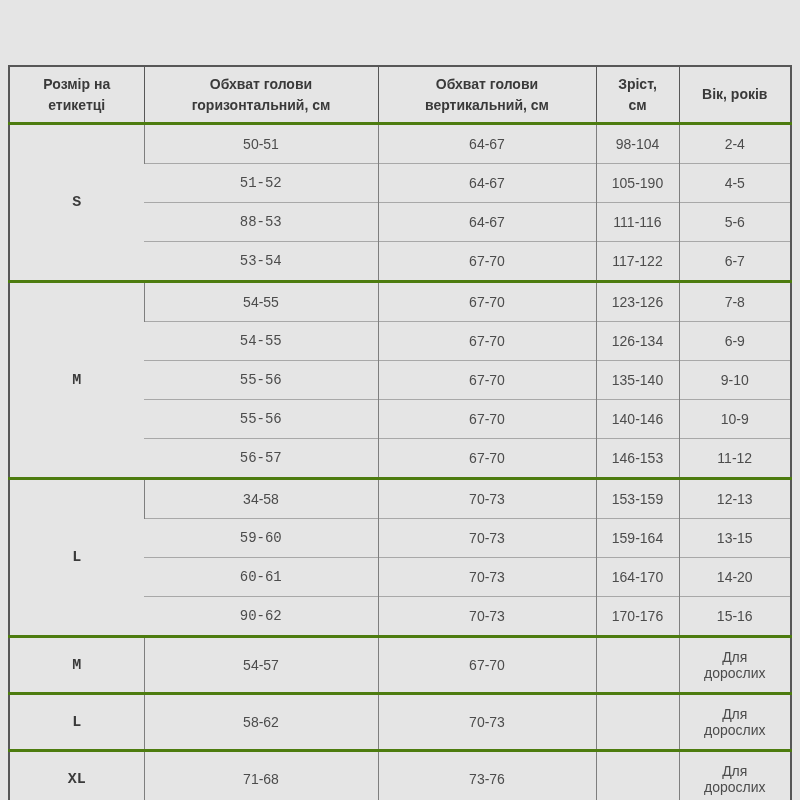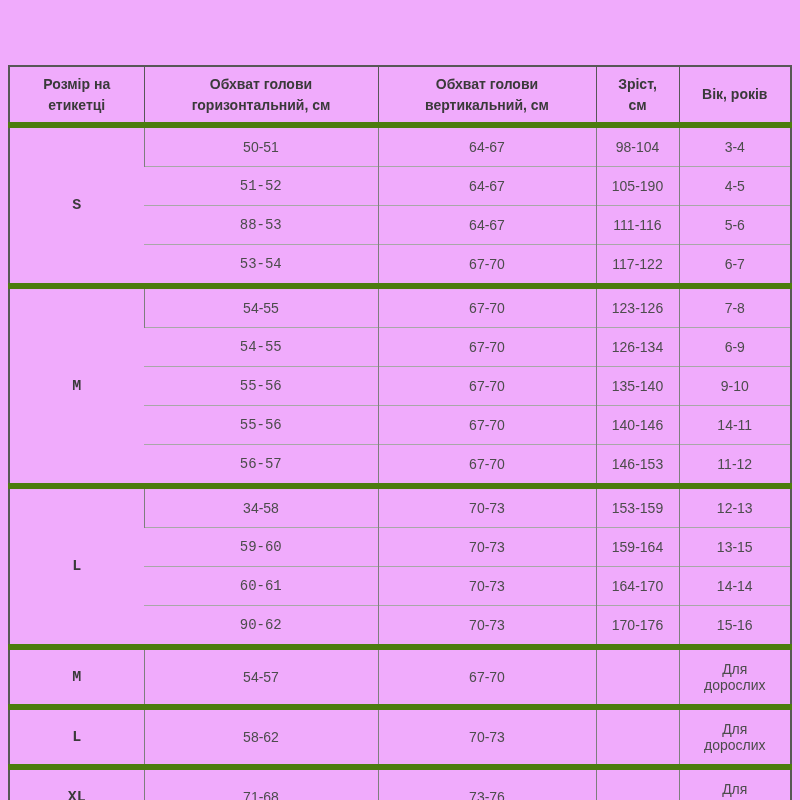--- a/index.html
+++ b/index.html
@@ -4,21 +4,21 @@
 <style>
   html, body {
     margin: 0;
     padding: 0;
     background: #ffffff;
     font-family: "Liberation Sans", sans-serif;
   }
   .page {
     width: 800px;
     height: 800px;
-    background: #f0abfc;
+    background: #e5e5e5;
     box-sizing: border-box;
     padding: 65px 10px 0 8px;
   }
   table.size-chart {
     width: 782px;
     border-collapse: collapse;
     table-layout: fixed;
     border: 2px solid #575757;
   }
   table.size-chart th {
@@ -41,21 +41,21 @@
     height: 34px;
     border-left: 1px solid #7e7e7e;
     border-top: 1px solid #a8a8a8;
     padding: 2px 4px;
   }
   table.size-chart td:first-child {
     border-left: none;
     font-family: Liberation Mono, monospace;
   }
   table.size-chart tr.group-start td {
-    border-top: 6px solid #4d7c0f;
+    border-top: 3px solid #4d7c0f;
   }
   table.size-chart td.size-cell {
     font-weight: bold;
     font-size: 15px;
     color: #3a3a3a;
   }
   table.size-chart tr.adult td {
     height: 50px;
   }
   .multiline {
@@ -87,21 +87,21 @@
         <th><span class="multiline">Вік, років</span></th>
       </tr>
     </thead>
     <tbody>
 
       <tr class="group-start">
         <td class="size-cell" rowspan="4">S</td>
         <td>50-51</td>
         <td>64-67</td>
         <td>98-104</td>
-        <td>3-4</td>
+        <td>2-4</td>
       </tr>
       <tr>
         <td>51-52</td>
         <td>64-67</td>
         <td>105-190</td>
         <td>4-5</td>
       </tr>
       <tr>
         <td>88-53</td>
         <td>64-67</td>
@@ -131,21 +131,21 @@
       <tr>
         <td>55-56</td>
         <td>67-70</td>
         <td>135-140</td>
         <td>9-10</td>
       </tr>
       <tr>
         <td>55-56</td>
         <td>67-70</td>
         <td>140-146</td>
-        <td>14-11</td>
+        <td>10-9</td>
       </tr>
       <tr>
         <td>56-57</td>
         <td>67-70</td>
         <td>146-153</td>
         <td>11-12</td>
       </tr>
 
       <tr class="group-start">
         <td class="size-cell" rowspan="4">L</td>
@@ -157,21 +157,21 @@
       <tr>
         <td>59-60</td>
         <td>70-73</td>
         <td>159-164</td>
         <td>13-15</td>
       </tr>
       <tr>
         <td>60-61</td>
         <td>70-73</td>
         <td>164-170</td>
-        <td>14-14</td>
+        <td>14-20</td>
       </tr>
       <tr>
         <td>90-62</td>
         <td>70-73</td>
         <td>170-176</td>
         <td>15-16</td>
       </tr>
 
       <tr class="group-start adult">
         <td class="size-cell">M</td>

